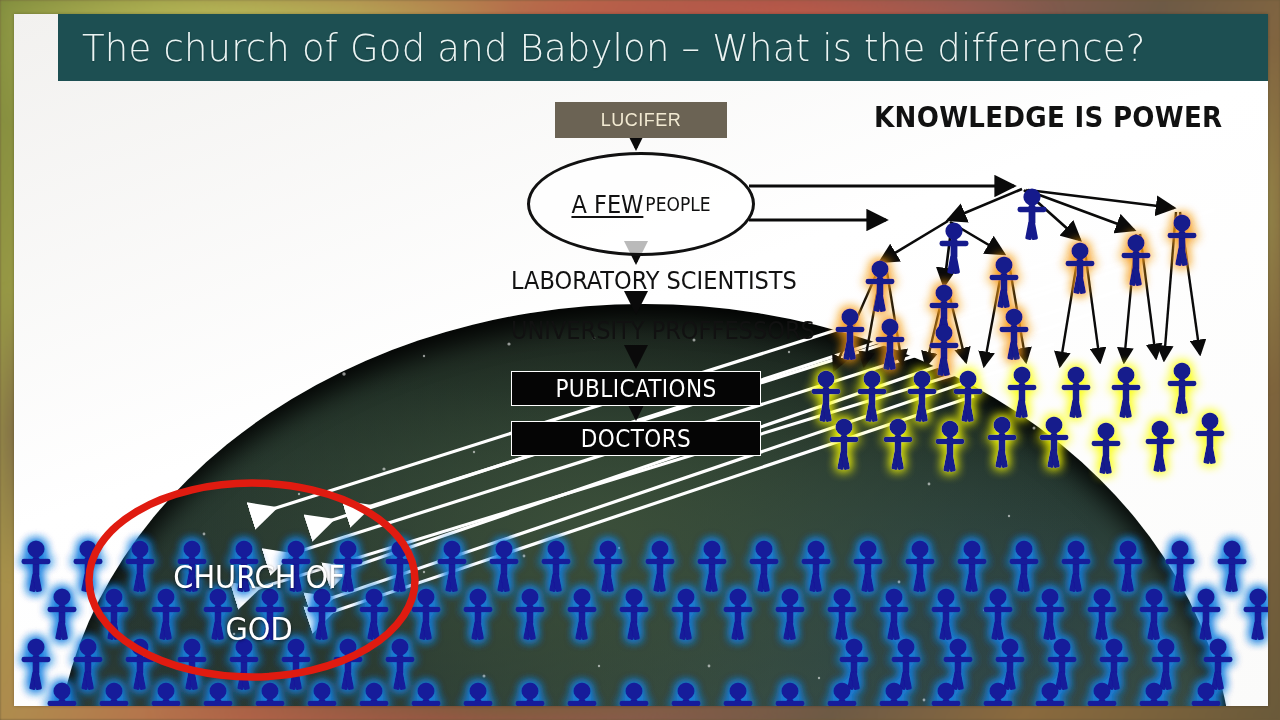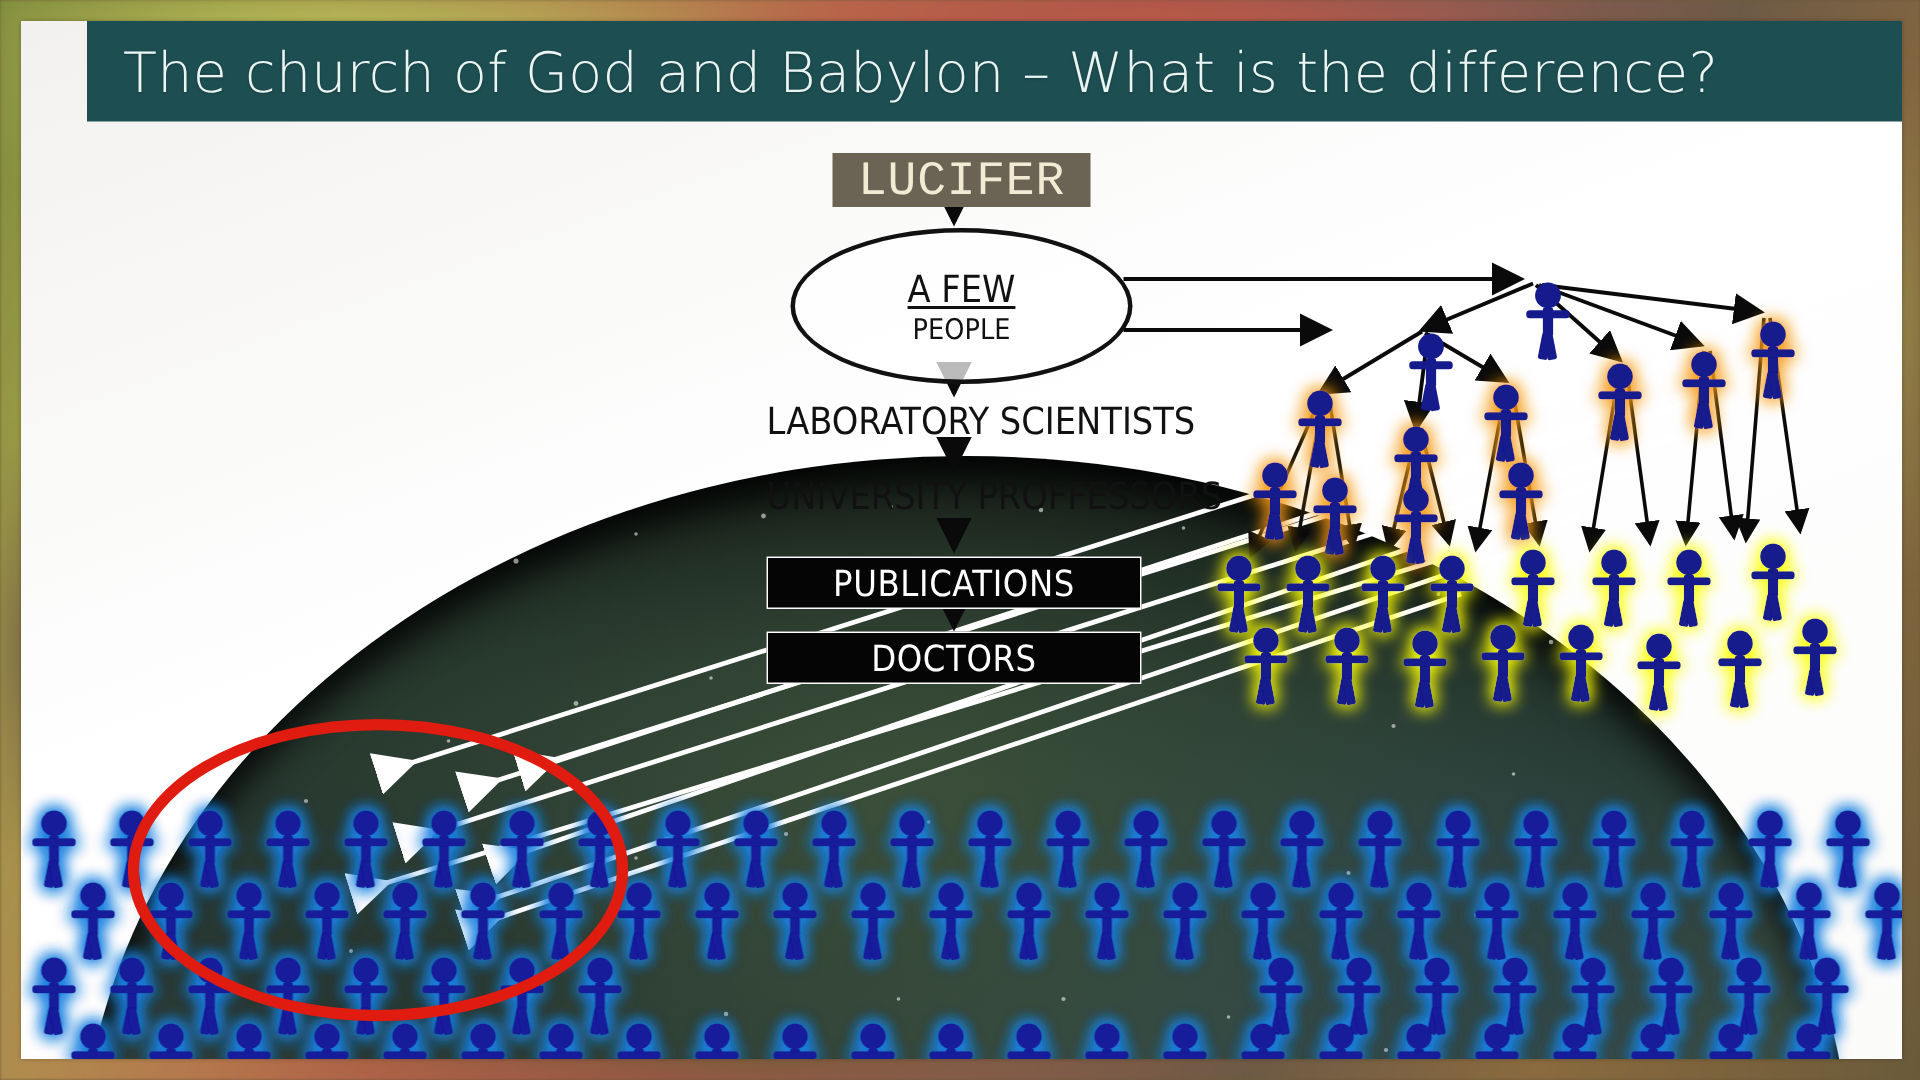--- a/index.html
+++ b/index.html
@@ -66,29 +66,29 @@
 
   
   .cond{font-family:"DejaVu Sans Condensed","DejaVu Sans", sans-serif;}
 
   .lucifer-box{
     position:absolute;left:541px;top:88px;width:172px;height:36px;
     background:#6b6354;
     display:flex;align-items:center;justify-content:center;
   }
   .lucifer-box span{
-    color:#f2ead2;font-size:32px;letter-spacing:.5px;
-    font-family:Liberation Mono, monospace;font-weight:400;
+    color:#f2ead2;font-size:18px;letter-spacing:.5px;
+    font-family:Liberation Sans, sans-serif;font-weight:400;
   }
 
   .ellipse-node{
     position:absolute;left:513px;top:138px;width:222px;height:98px;
     border:3px solid #111;border-radius:50%;
     background:rgba(255,255,255,.72);
-    display:flex;flex-direction:column;align-items:center;justify-content:center;
+    display:flex;align-items:center;justify-content:center;
     gap:2px;
   }
   .ellipse-node .l1{font-size:25px;color:#111;text-decoration:underline;text-underline-offset:3px;}
   .ellipse-node .l2{font-size:19px;color:#111;}
 
   .plain-label{
     position:absolute;color:#111;font-size:25px;white-space:nowrap;
     text-align:center;
   }
   #lab-scientists{left:497px;top:252px;width:270px;}
@@ -432,25 +432,29 @@
     <div id="lab-scientists" class="plain-label cond">LABORATORY SCIENTISTS</div>
     <div id="lab-professors" class="plain-label cond">UNIVERSITY PROFFESSORS</div>
 
     <div id="box-doctors" class="black-box">
       <span class="cond">DOCTORS</span>
     </div>
     <div id="box-publications" class="black-box">
       <span class="cond">PUBLICATIONS</span>
     </div>
 
+    <div class="kip">KNOWLEDGE IS POWER</div>
 
     <svg class="layer" width="1254" height="692" viewBox="0 0 1254 692">
       <ellipse cx="238" cy="566" rx="163" ry="97" fill="none" stroke="#e01b10" stroke-width="7.5"></ellipse>
     </svg>
 
+    <div class="cog-label">
+      <span>CHURCH OF GOD</span>
+    </div>
 
 
     <div class="titlebar">
       <div class="title-text">The church of God and Babylon – What is the difference?</div>
     </div>
 
   </div>
 </div>
 
 </body></html>

